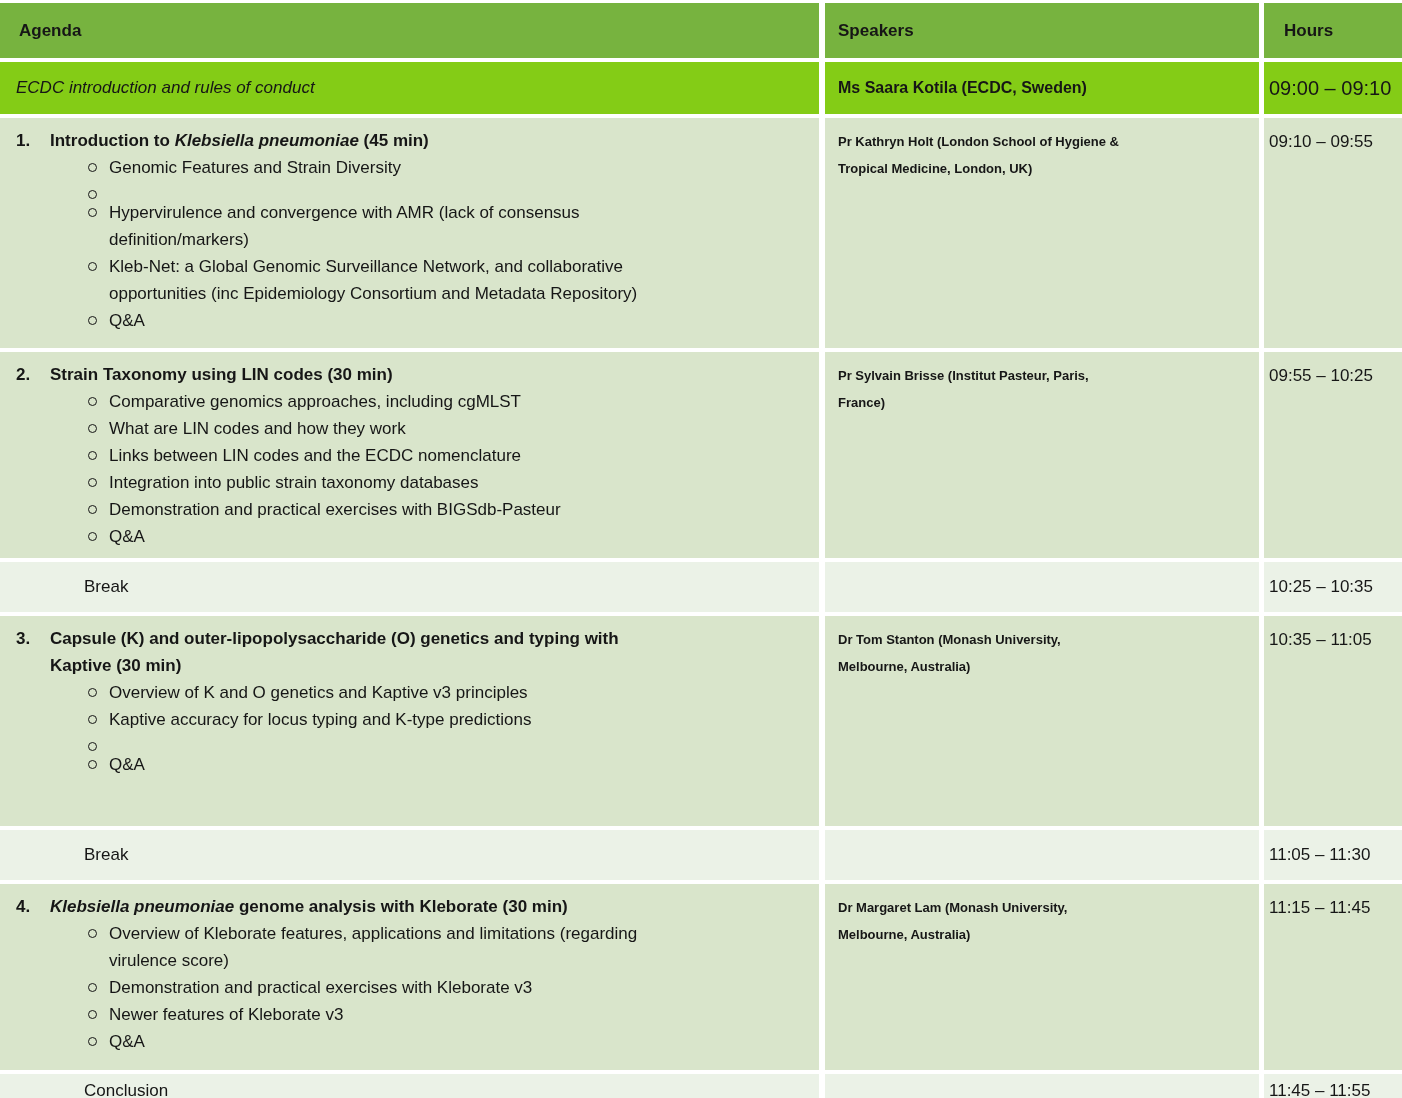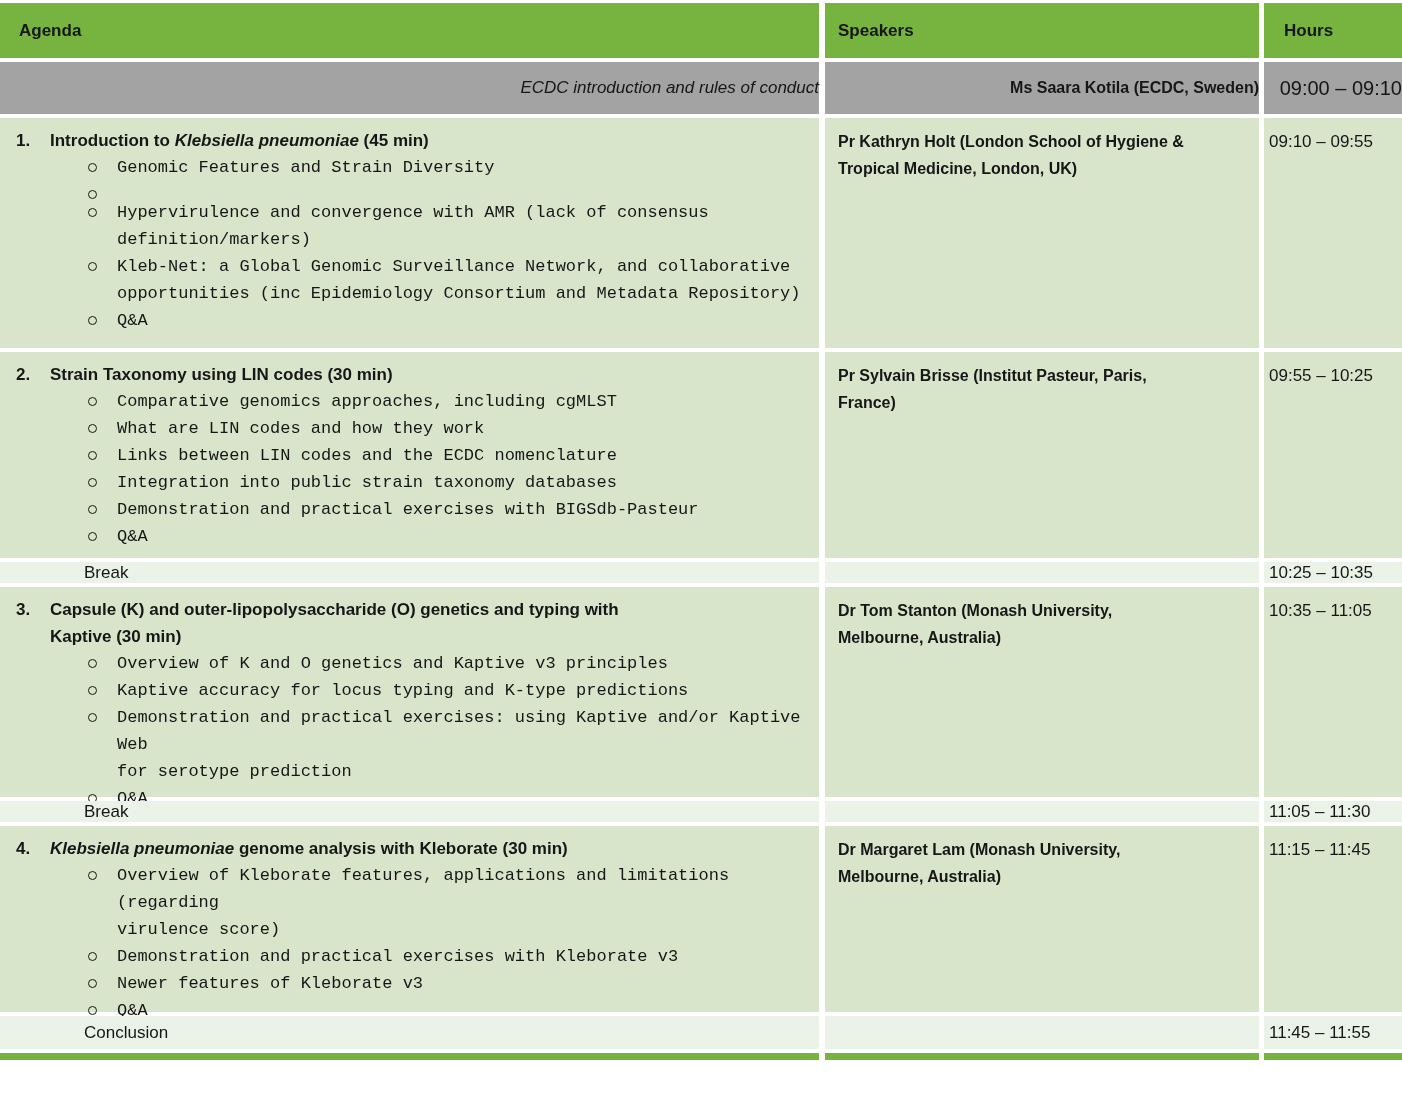--- a/index.html
+++ b/index.html
@@ -23,51 +23,51 @@
     background: var(--header-green, #77B33F);
     display: flex; align-items: center;
     font-weight: bold; font-size: 17px;
   }
   .row.hdr .c-agenda   { padding-left: 19px; }
   .row.hdr .c-speakers { padding-left: 13px; }
   .row.hdr .c-hours    { padding-left: 20px; }
 
   
   .row.intro { height: 52px; }
-  .row.intro .cell { background: #a3a3a3; display: flex; align-items: center; justify-content: flex-end; }
+  .row.intro .cell { background: #84cc16; display: flex; align-items: center; }
   .row.intro .c-agenda   { padding-left: 16px; font-style: italic; font-size: 17px; }
   .row.intro .c-speakers { padding-left: 13px; font-weight: bold; font-size: 16px; }
   .row.intro .c-hours    { padding-left: 5px; font-size: 20px; }
 
   
   .row.session .cell { background: var(--session-row-green, #D9E5CB); }
   .row.session .c-agenda { padding: 9px 14px 0 16px; font-size: 17px; line-height: 27px; }
-  .row.session .c-speakers { padding: 10px 10px 12px 13px; font-weight: bold; font-size: 16px; line-height: 27px; }
+  .row.session .c-speakers { padding: 10px 10px 12px 13px; font-weight: bold; font-size: 13px; line-height: 27px; }
   .row.session .c-hours { padding: 10px 0 0 5px; font-size: 17px; line-height: 27px; }
   .h-s1 { height: 230px; } .h-s2 { height: 206px; }
   .h-s3 { height: 210px; } .h-s4 { height: 186px; }
 
   .title { display: flex; font-weight: bold; }
   .num { width: 34px; flex-shrink: 0; }
   .ttext { flex: 1; }
   .it { font-style: italic; }
 
   .bullet { display: flex; margin-left: 72px; }
   .dot {
     width: 9px; height: 9px; flex-shrink: 0;
     border: 1.5px solid var(--text, #161616); border-radius: 50%;
     margin-top: 9px;
   }
-  .btext { margin-left: 20px; font-family: Liberation Mono, monospace; }
+  .btext { margin-left: 12px; }
 
   
   .row.light .cell { background: var(--break-row-green, #EBF2E7); display: flex; align-items: center; }
   .row.light .c-agenda { padding-left: 84px; font-size: 17px; }
   .row.light .c-hours  { padding-left: 5px; font-size: 17px; }
-  .row.br    { height: 21px; }
+  .row.br    { height: 50px; }
   .row.concl { height: 33px; }
 
   
   .row.strip { height: 7px; margin-bottom: 0; }
   .row.strip .cell { background: var(--header-green, #77B33F); }
 </style>
 </head>
 <body>
 
 <div class="table">
@@ -188,21 +188,20 @@
       <div class="bullet">
           <span class="dot"></span>
           <span class="btext">Overview of K and O genetics and Kaptive v3 principles</span>
         </div>
       <div class="bullet">
           <span class="dot"></span>
           <span class="btext">Kaptive accuracy for locus typing and K-type predictions</span>
         </div>
       <div class="bullet">
           <span class="dot"></span>
-          <span class="btext">Demonstration and practical exercises: using Kaptive and/or Kaptive Web<br>for serotype prediction</span>
         </div>
       <div class="bullet">
           <span class="dot"></span>
           <span class="btext">Q&amp;A</span>
         </div>
     </div>
     <div class="cell c-speakers">
         <div>Dr Tom Stanton (Monash University,<br>Melbourne, Australia)</div>
       </div>
     <div class="cell c-hours">

